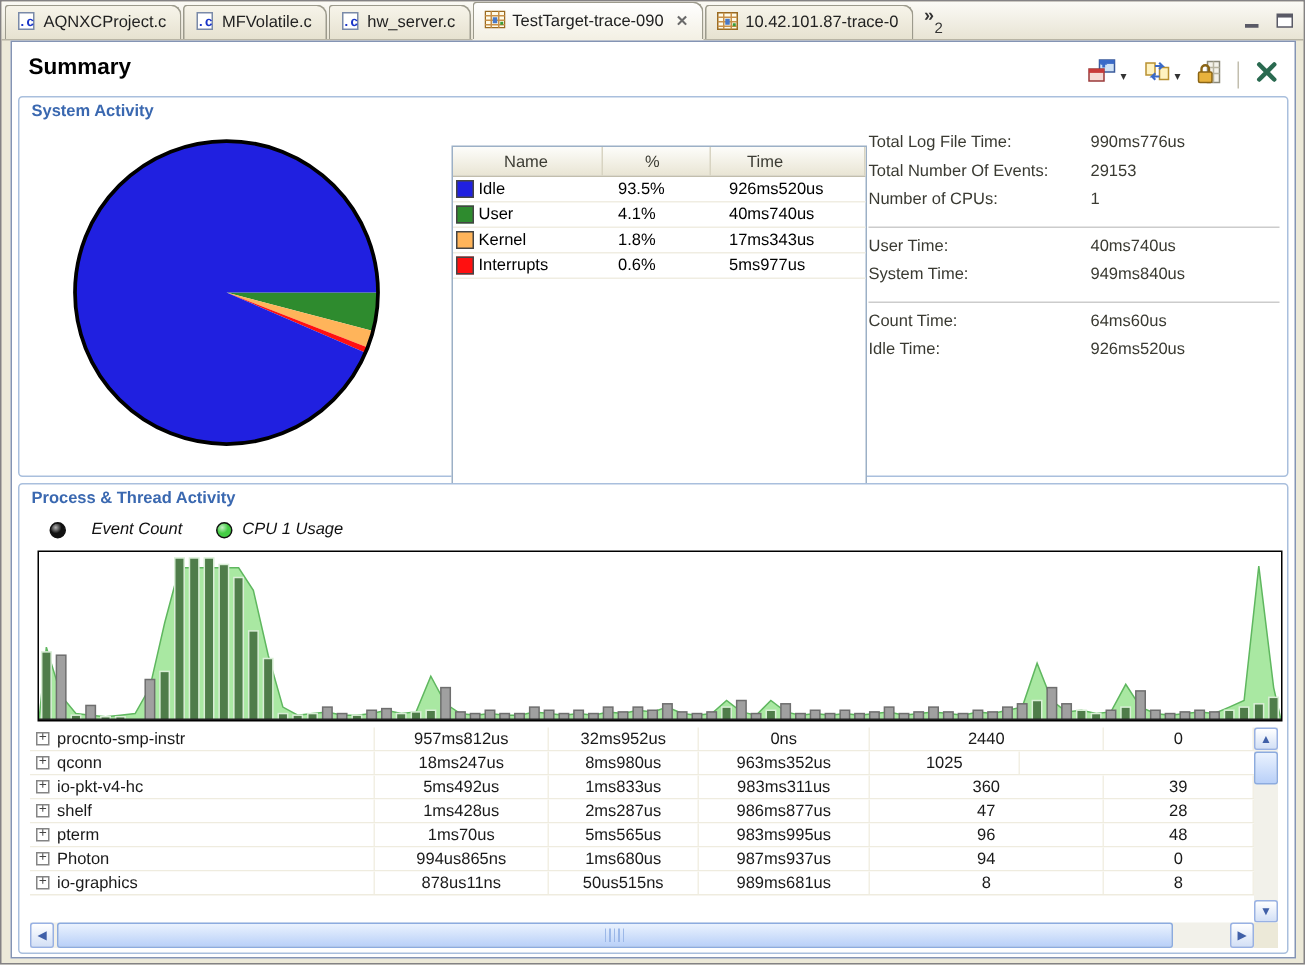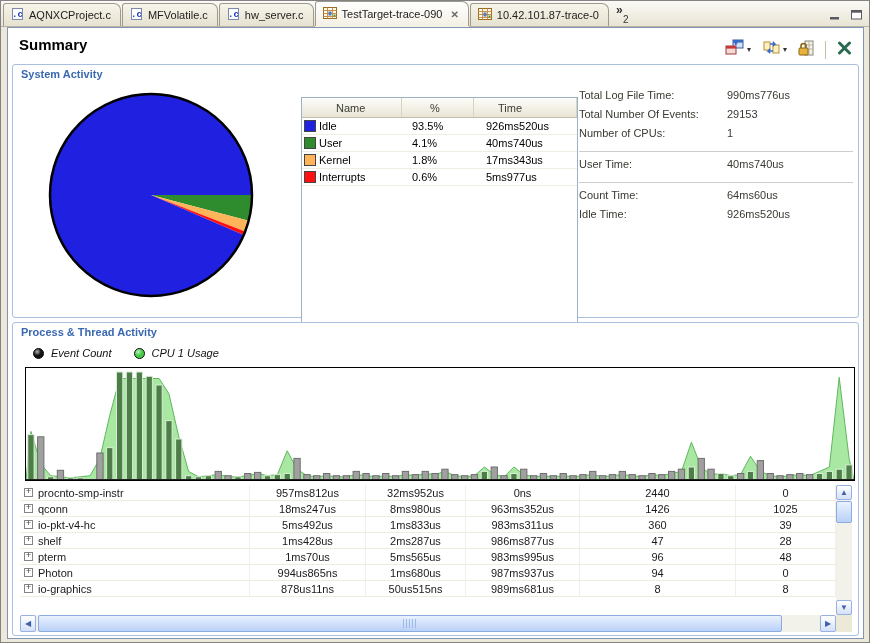--- a/index.html
+++ b/index.html
@@ -236,37 +236,41 @@
           </div>
           <div class="stat-row">
             <span class="lbl">Number of CPUs:</span>
             <span>1</span>
           </div>
           <div class="stat-sep"></div>
           <div class="stat-row">
             <span class="lbl">User Time:</span>
             <span>40ms740us</span>
           </div>
+          <div class="stat-row">
+            <span class="lbl">System Time:</span>
+            <span>949ms840us</span>
+          </div>
           <div class="stat-sep"></div>
           <div class="stat-row">
             <span class="lbl">Count Time:</span>
             <span>64ms60us</span>
           </div>
           <div class="stat-row">
             <span class="lbl">Idle Time:</span>
             <span>926ms520us</span>
           </div>
         </div>
     </div>
 
     <div class="section" style="left:4px; top:294px; width:847px; height:314px;">
       <div class="sec-title">Process &amp; Thread Activity</div>
 
       <div class="plegend abs" style="left:20px; top:24px;" id="plegend">
-          <div style="display: flex; align-items: center; gap: 7px;">
+          <div style="display: flex; align-items: center; gap: 17px;">
             <span class="dot" style="background:radial-gradient(circle at 35% 30%, #ffffffb0, transparent 45%) #111111;"></span>
             <span>Event Count</span>
           </div>
           <div style="display: flex; align-items: center; gap: 7px; margin-left: 14px;">
             <span class="dot" style="background:radial-gradient(circle at 35% 30%, #ffffffb0, transparent 45%) #44cc44;"></span>
             <span>CPU 1 Usage</span>
           </div>
         </div>
 
       <div class="chartbox" style="left:12px; top:44px; width:830px; height:114px;">
@@ -375,21 +379,20 @@
                   <div class="cell" style="width:100px">0</div>
                 </div>
                 <div class="row">
                   <div class="cell name" style="width:230px">
                     <span class="plus">+</span>
                     <span>qconn</span>
                   </div>
                   <div class="cell" style="width:116px">18ms247us</div>
                   <div class="cell" style="width:100px">8ms980us</div>
                   <div class="cell" style="width:114px">963ms352us</div>
-                  <div class="cell" style="width:156px">1426</div>
                   <div class="cell" style="width:100px">1025</div>
                 </div>
                 <div class="row">
                   <div class="cell name" style="width:230px">
                     <span class="plus">+</span>
                     <span>io-pkt-v4-hc</span>
                   </div>
                   <div class="cell" style="width:116px">5ms492us</div>
                   <div class="cell" style="width:100px">1ms833us</div>
                   <div class="cell" style="width:114px">983ms311us</div>

